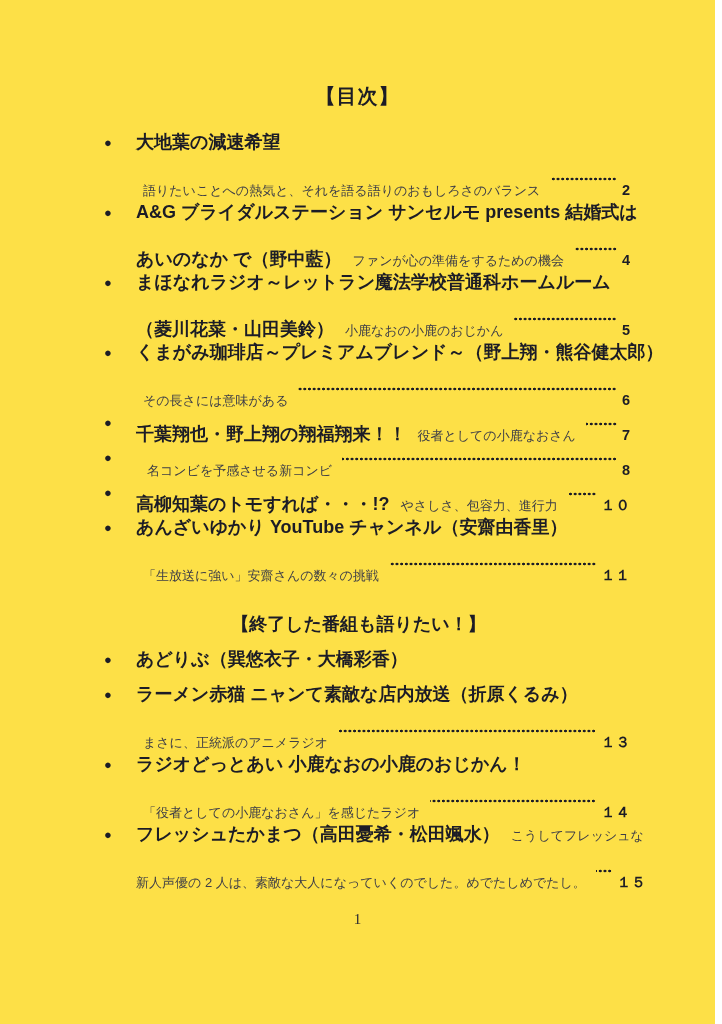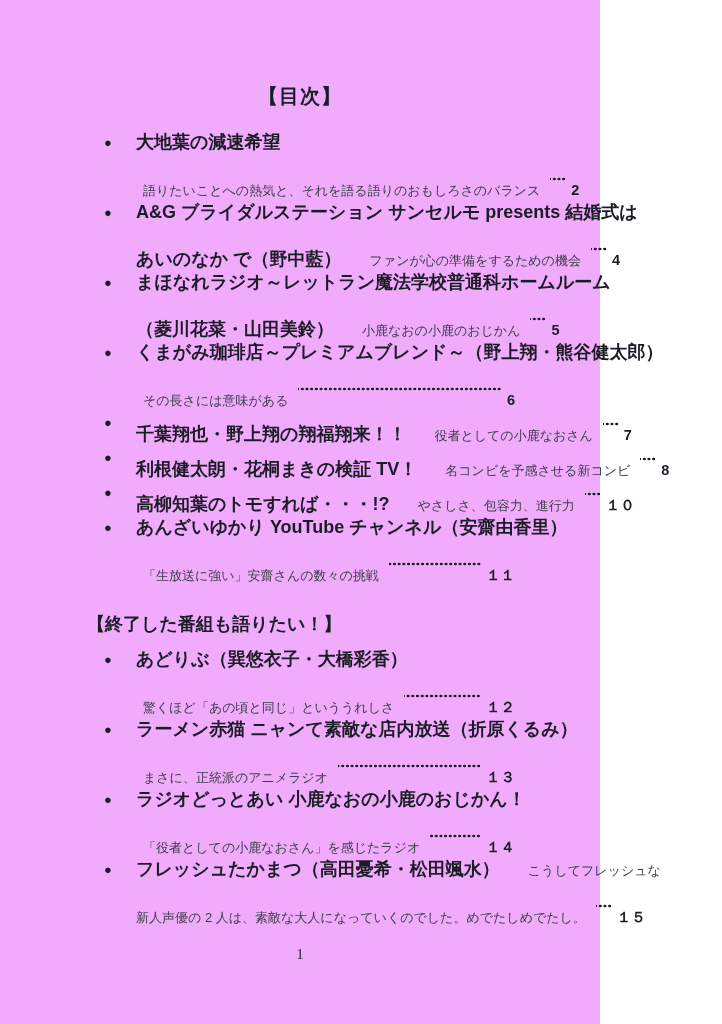--- a/index.html
+++ b/index.html
@@ -4,22 +4,22 @@
 <style>
   html, body { margin: 0; padding: 0; }
   body {
     width: 722px; height: 1024px;
     background: #ffffff;
     font-family: "Liberation Sans", sans-serif;
     overflow: hidden;
   }
   .page {
     position: relative;
-    width: 600px; height: 1024px;
-    background: #f0abfc;
+    width: 715px; height: 1024px;
+    background: #fde047;
   }
   .content {
     margin-left: 104px;
     margin-right: 85px; 
   }
   h1.doc-title {
     margin: 0;
     padding-top: 78px;
     margin-bottom: 11px;
     text-align: center;
@@ -28,20 +28,21 @@
     font-weight: bold;
     color: #1c1c26;
     letter-spacing: 1px;
   }
   .sec-heading {
     margin-left: -17px;
     height: 35px; line-height: 35px;
     font-size: 18px; font-weight: bold;
     color: #1c1c26;
     white-space: nowrap;
+    text-align: center;
   }
   .section-gap { margin-top: 27px; }
   .row {
     position: relative;
     height: 35px;
     display: flex;
     align-items: baseline;
     line-height: 35px;
     white-space: nowrap;
   }
@@ -58,21 +59,21 @@
     font-size: 18px;
     font-weight: bold;
     color: #1c1c26;
     flex: 0 0 auto;
   }
   .seg-desc {
     font-size: 13px;
     color: #3d3d47;
     flex: 0 0 auto;
   }
-  .seg-gap { margin-left: 28px; }
+  .seg-gap { margin-left: 11px; }
   .leader {
     flex: 1 1 20px;
     min-width: 16px;
     height: 35px;
     margin-left: 10px;
     margin-right: 5px;
     background-image: radial-gradient(circle at 2.3px 19px, #1c1c26 1.25px, rgba(0,0,0,0) 1.6px);
     background-size: 4.7px 35px;
     background-repeat: repeat-x;
     background-position: right 0 top 0;
@@ -139,21 +140,20 @@
         </div>
         <div class="row ind-title">
           <span class="bullet">●</span>
           <span class="seg-title">千葉翔也・野上翔の翔福翔来！！</span>
           <span class="seg-desc seg-gap">役者としての小鹿なおさん</span>
           <span class="leader"></span>
           <span class="page-ref">7</span>
         </div>
         <div class="row ind-title">
           <span class="bullet">●</span>
-          <span class="seg-title">利根健太朗・花桐まきの検証 TV！</span>
           <span class="seg-desc seg-gap">名コンビを予感させる新コンビ</span>
           <span class="leader"></span>
           <span class="page-ref">8</span>
         </div>
         <div class="row ind-title">
           <span class="bullet">●</span>
           <span class="seg-title">高柳知葉のトモすれば・・・!?</span>
           <span class="seg-desc seg-gap">やさしさ、包容力、進行力</span>
           <span class="leader"></span>
           <span class="page-ref">１０</span>
@@ -166,25 +166,20 @@
           <span class="seg-desc">「生放送に強い」安齋さんの数々の挑戦</span>
           <span class="leader"></span>
           <span class="page-ref">１１</span>
         </div>
       </section>
       <section class="section-gap">
         <div class="sec-heading">【終了した番組も語りたい！】</div>
         <div class="row ind-title">
           <span class="bullet">●</span>
           <span class="seg-title">あどりぶ（巽悠衣子・大橋彩香）</span>
-        </div>
-        <div class="row ind-desc">
-          <span class="seg-desc">驚くほど「あの頃と同じ」といううれしさ</span>
-          <span class="leader"></span>
-          <span class="page-ref">１２</span>
         </div>
         <div class="row ind-title">
           <span class="bullet">●</span>
           <span class="seg-title">ラーメン赤猫 ニャンて素敵な店内放送（折原くるみ）</span>
         </div>
         <div class="row ind-desc">
           <span class="seg-desc">まさに、正統派のアニメラジオ</span>
           <span class="leader"></span>
           <span class="page-ref">１３</span>
         </div>

